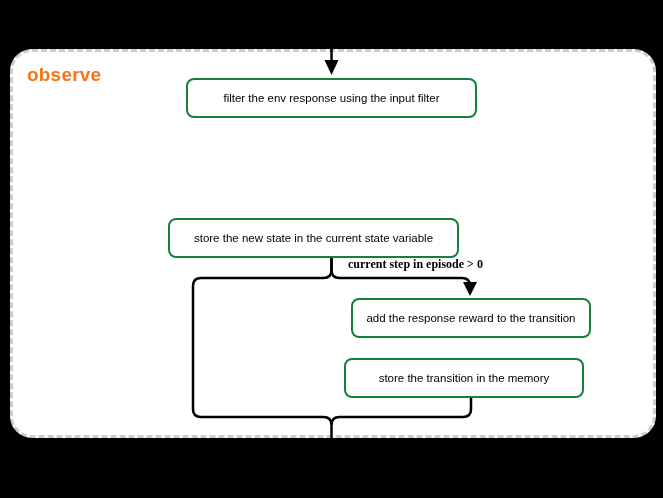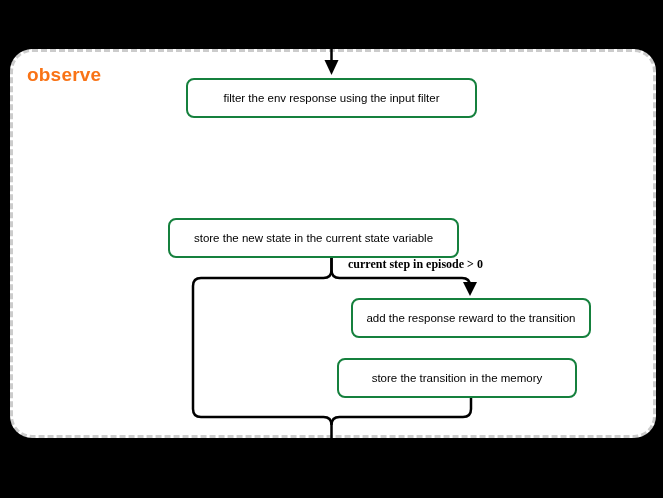--- a/index.html
+++ b/index.html
@@ -47,21 +47,21 @@
     text-align: right;
     font-size: 11.5px;
     line-height: 14px;
     color: #000;
     padding: 2px 10px;
   }
   .node-1 { left: 186px; top: 78px;  width: 291px; height: 40px; }
   .node-2 { left: 186px; top: 137px; width: 292px; height: 41px; }
   .node-3 { left: 168px; top: 198px; width: 291px; height: 40px; margin-top: 20px; }
   .node-4 { left: 351px; top: 298px; width: 240px; height: 40px; }
-  .node-5 { left: 337px; top: 358px; width: 240px; height: 40px; }
+  .node-5 { left: 344px; top: 358px; width: 240px; height: 40px; }
 
   .edge-label {
     position: absolute;
     left: 348px; top: 257px;
     font-size: 12px;
     font-weight: bold;
     color: #000;
     white-space: nowrap;
     font-family: Liberation Serif, serif;
   }

